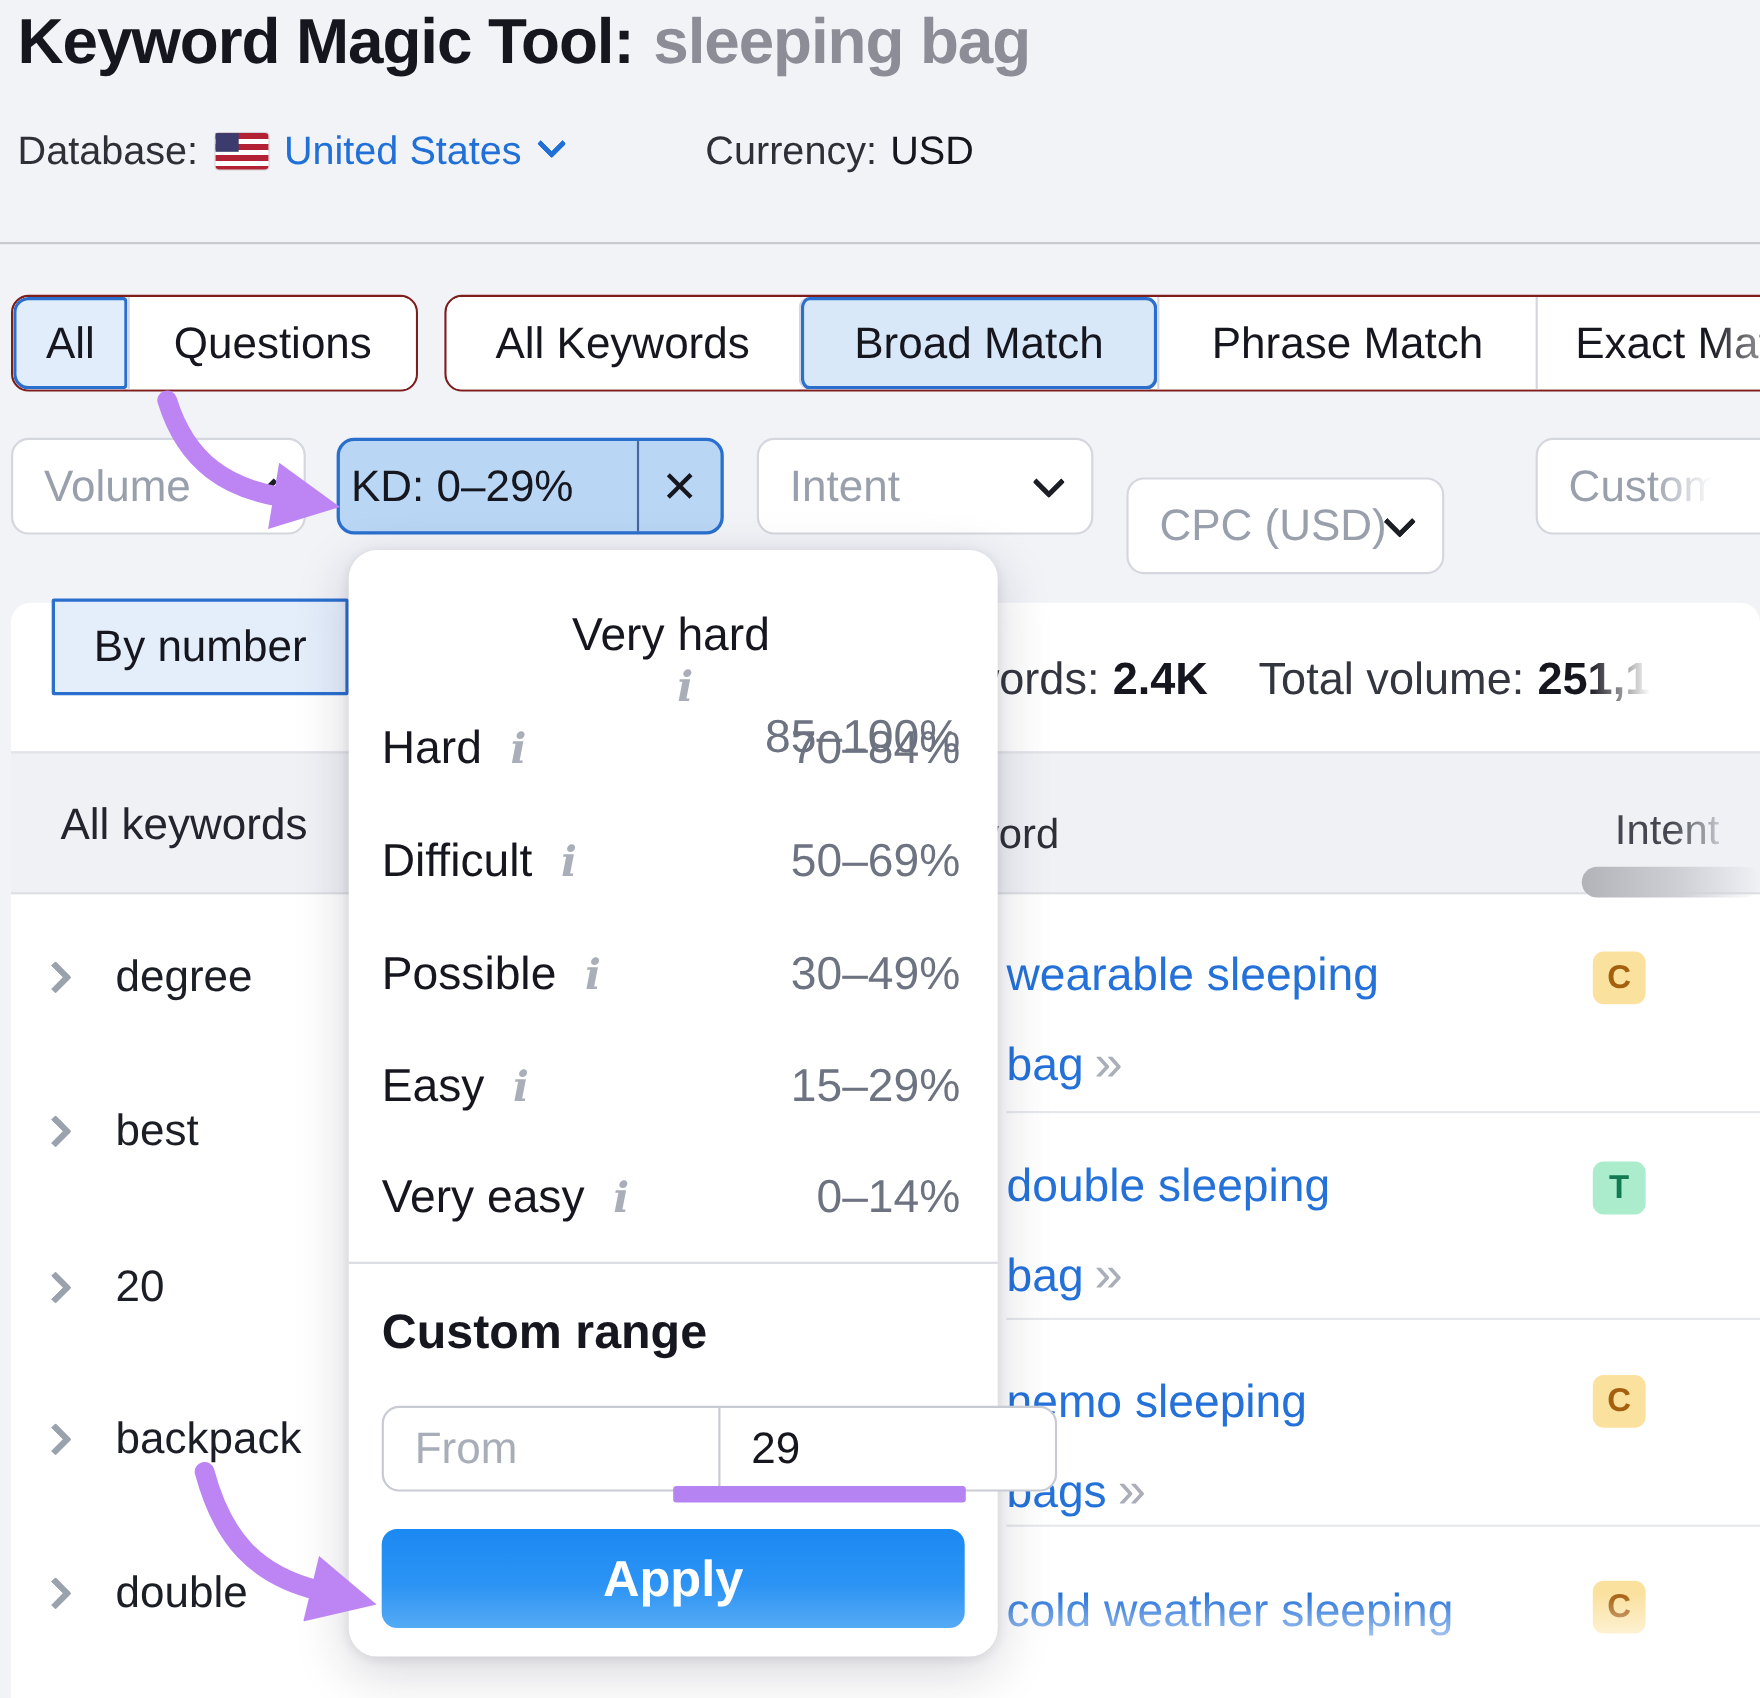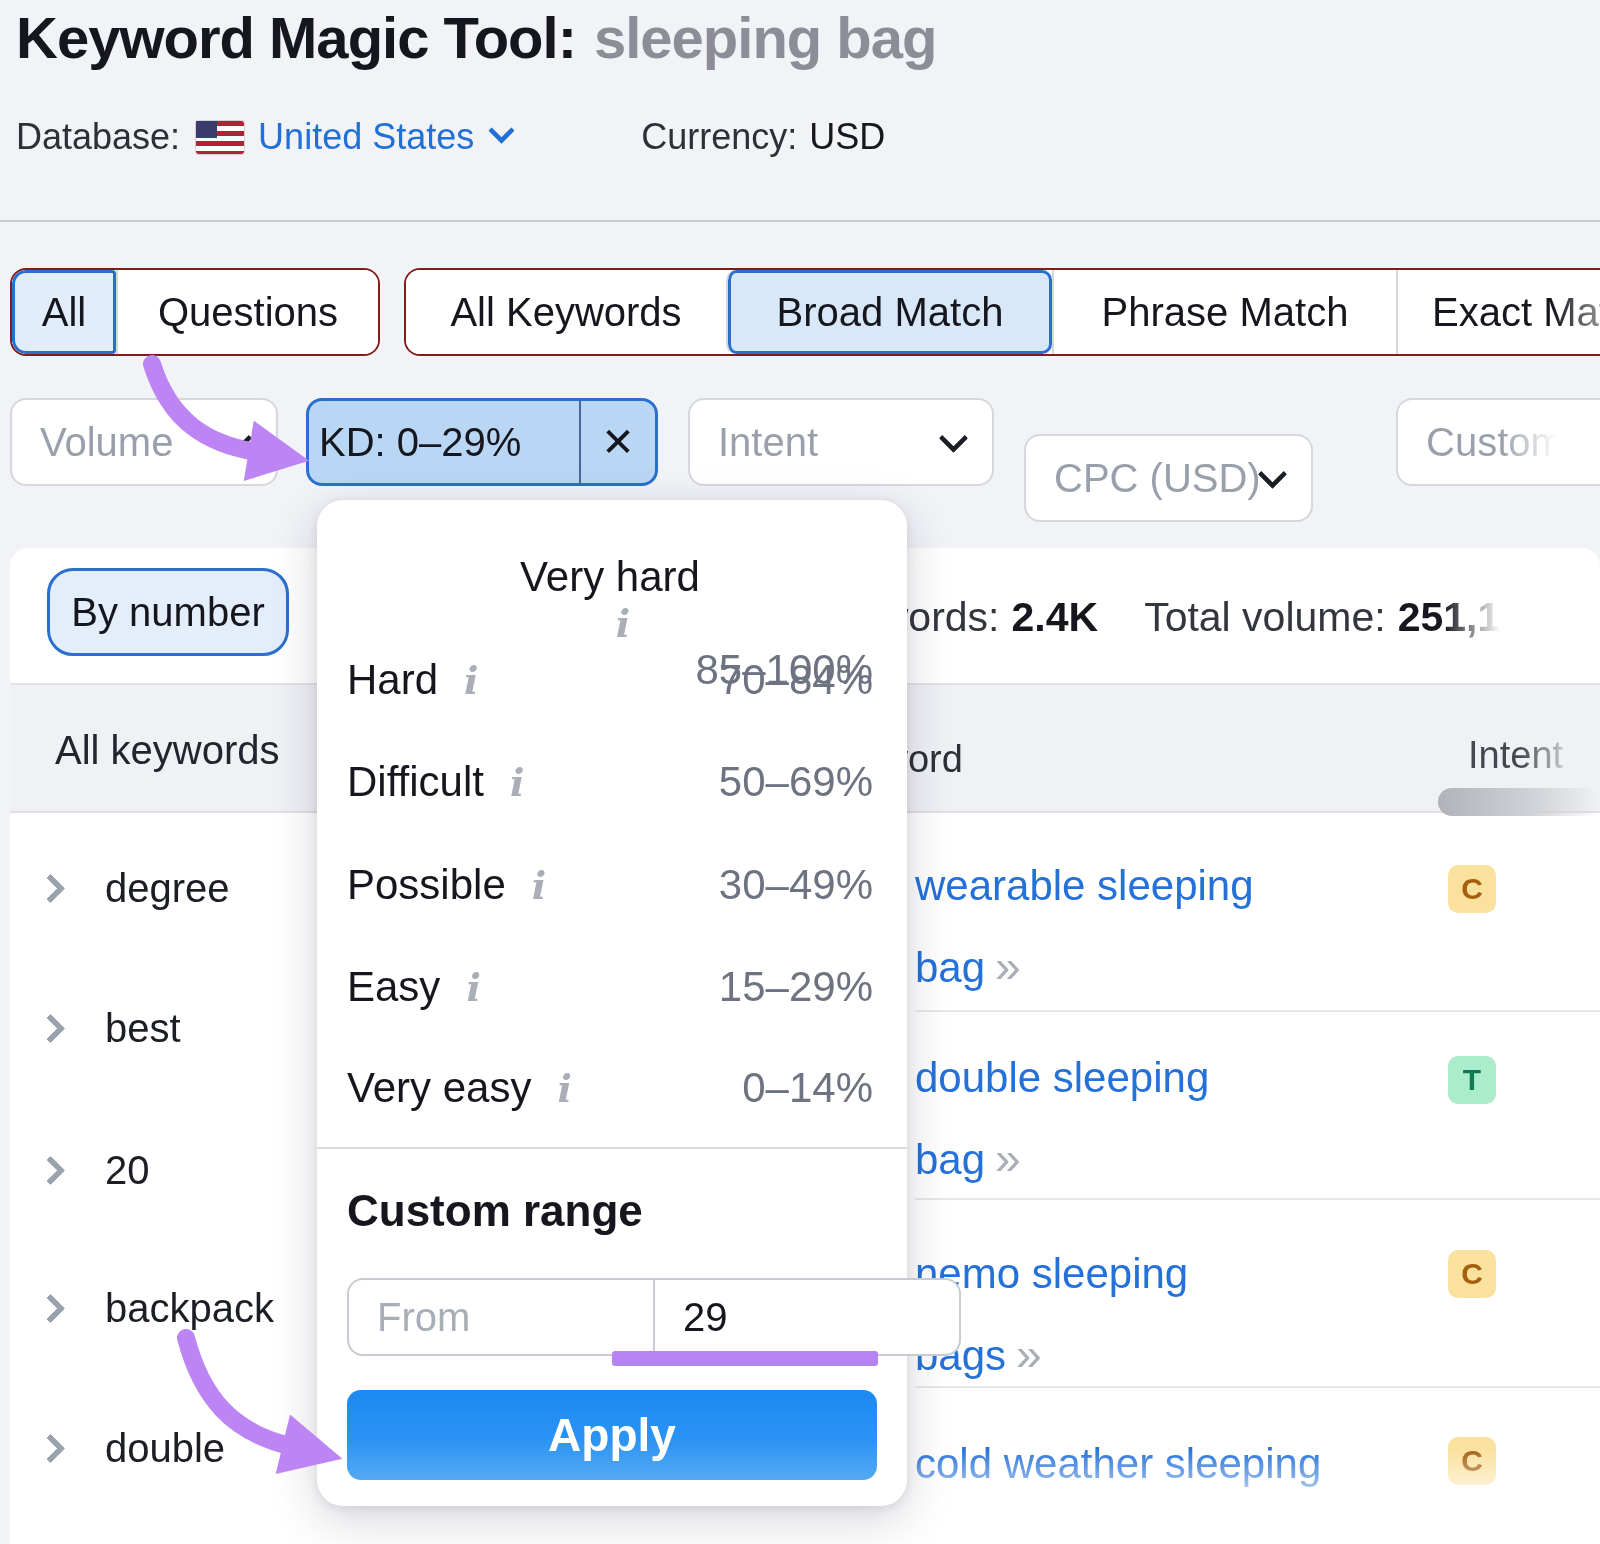--- a/index.html
+++ b/index.html
@@ -50,22 +50,22 @@
              -webkit-background-clip:text;background-clip:text;color:transparent;-webkit-text-fill-color:transparent;}
   .kd-chip{position:absolute;left:306px;top:398px;width:352px;height:88px;background:#b9d7f5;
            border:3px solid #2a6fce;border-radius:16px;box-sizing:border-box;display:flex;align-items:center;}
   .kd-chip .kd-label{font-size:40px;color:#16161e;padding-left:10px;white-space:nowrap;}
   .kd-chip .chip-div{margin-left:auto;width:2px;height:100%;background:#49679c;}
   .kd-close{width:74px;height:100%;display:flex;align-items:center;justify-content:center;
             font-size:40px;color:#16161e;cursor:pointer;background:none;border:none;}
 
   
   .panel{position:absolute;left:10px;top:548px;width:1590px;height:996px;background:#fff;border-radius:18px 18px 0 0;}
-  .by-number{position:absolute;left:47px;top:568px;width:242px;height:88px;background:#e4eefb;
-             border:3px solid #2a6fce;border-radius:26px;box-sizing:border-box;display:flex;align-items:center;
+  .by-number{position:absolute;left:47px;top:544px;width:270px;height:88px;background:#e4eefb;
+             border:3px solid #2a6fce;border-radius:2px;box-sizing:border-box;display:flex;align-items:center;
              justify-content:center;font-size:40px;color:#16161e;cursor:pointer;z-index:5;}
   .stats{position:absolute;left:758px;top:594px;display:flex;align-items:baseline;font-size:41px;
          color:#33363f;white-space:nowrap;z-index:4;}
   .stats .sv{font-weight:700;color:#16161e;margin-left:12px;}
   .stats .sl2{margin-left:46px;}
   .fade-bold{background:linear-gradient(90deg,#16161e 0%,#16161e 45%,rgba(22,22,30,0) 100%);
              -webkit-background-clip:text;background-clip:text;color:transparent;-webkit-text-fill-color:transparent;font-weight:700;margin-left:12px;}
 
   .band{position:absolute;left:10px;top:683px;width:1590px;height:130px;background:#f0f1f5;
         border-top:2px solid #e2e3e8;border-bottom:2px solid #dfe0e5;box-sizing:border-box;z-index:2;}

